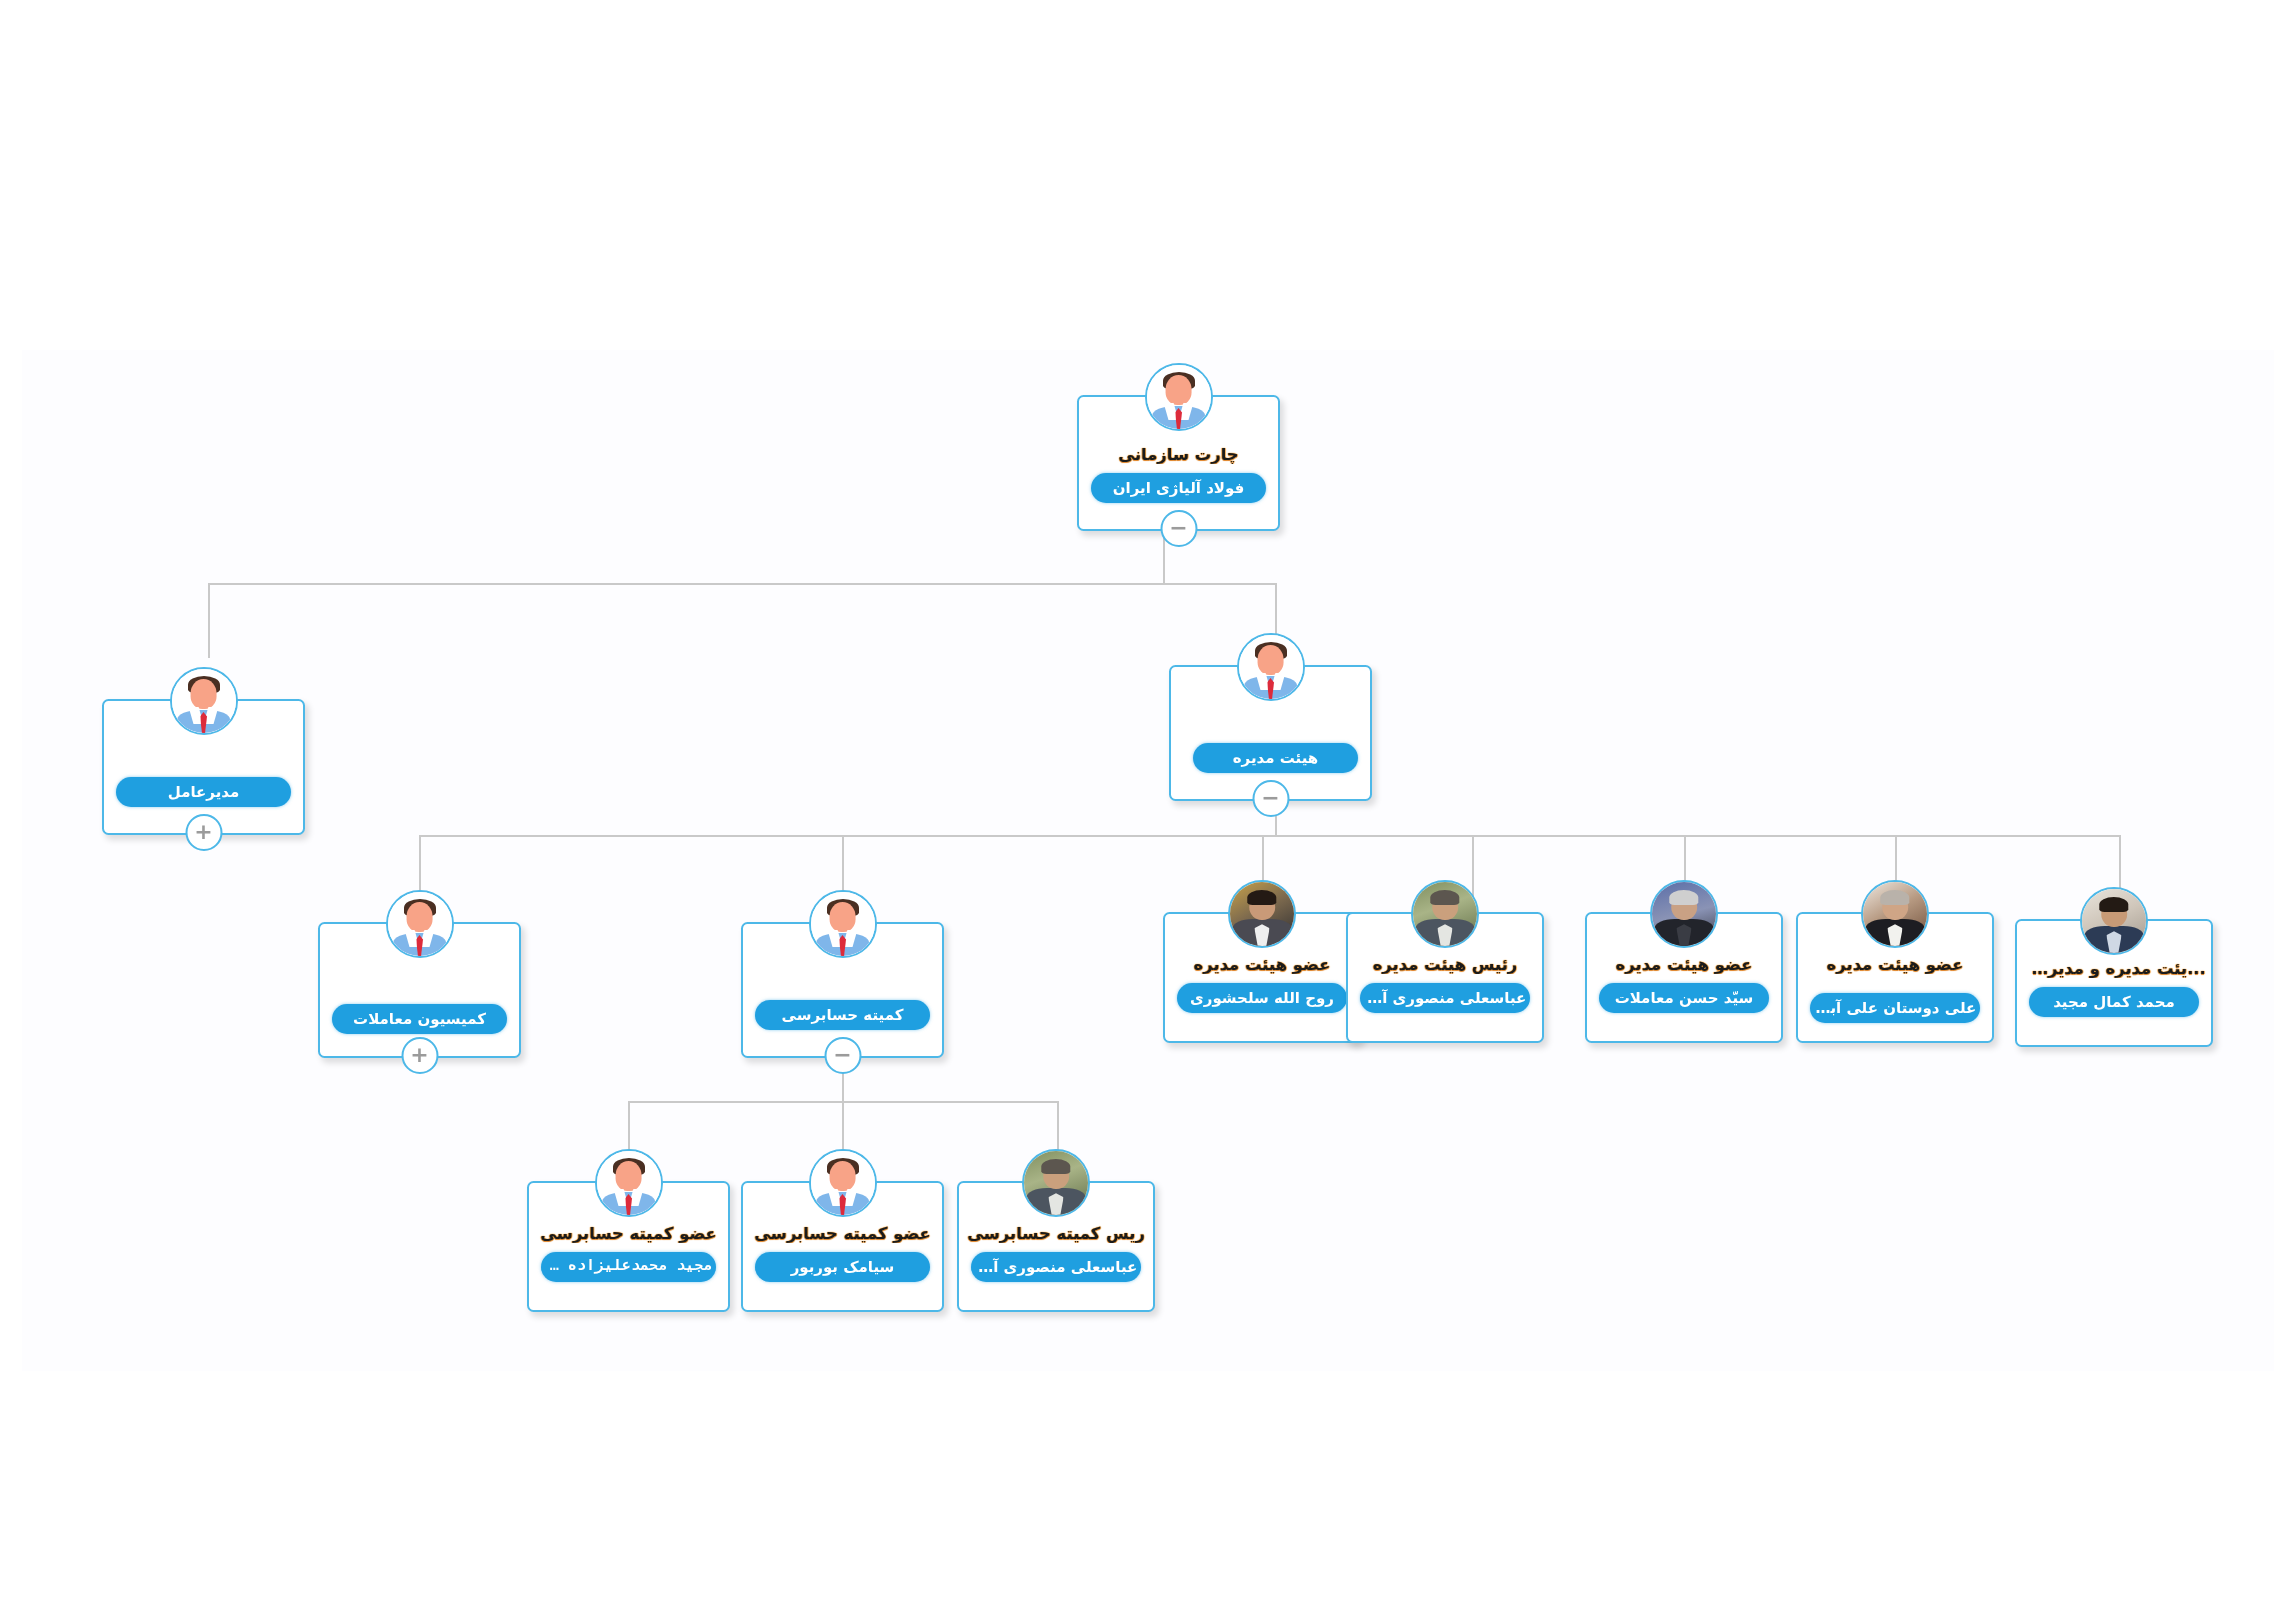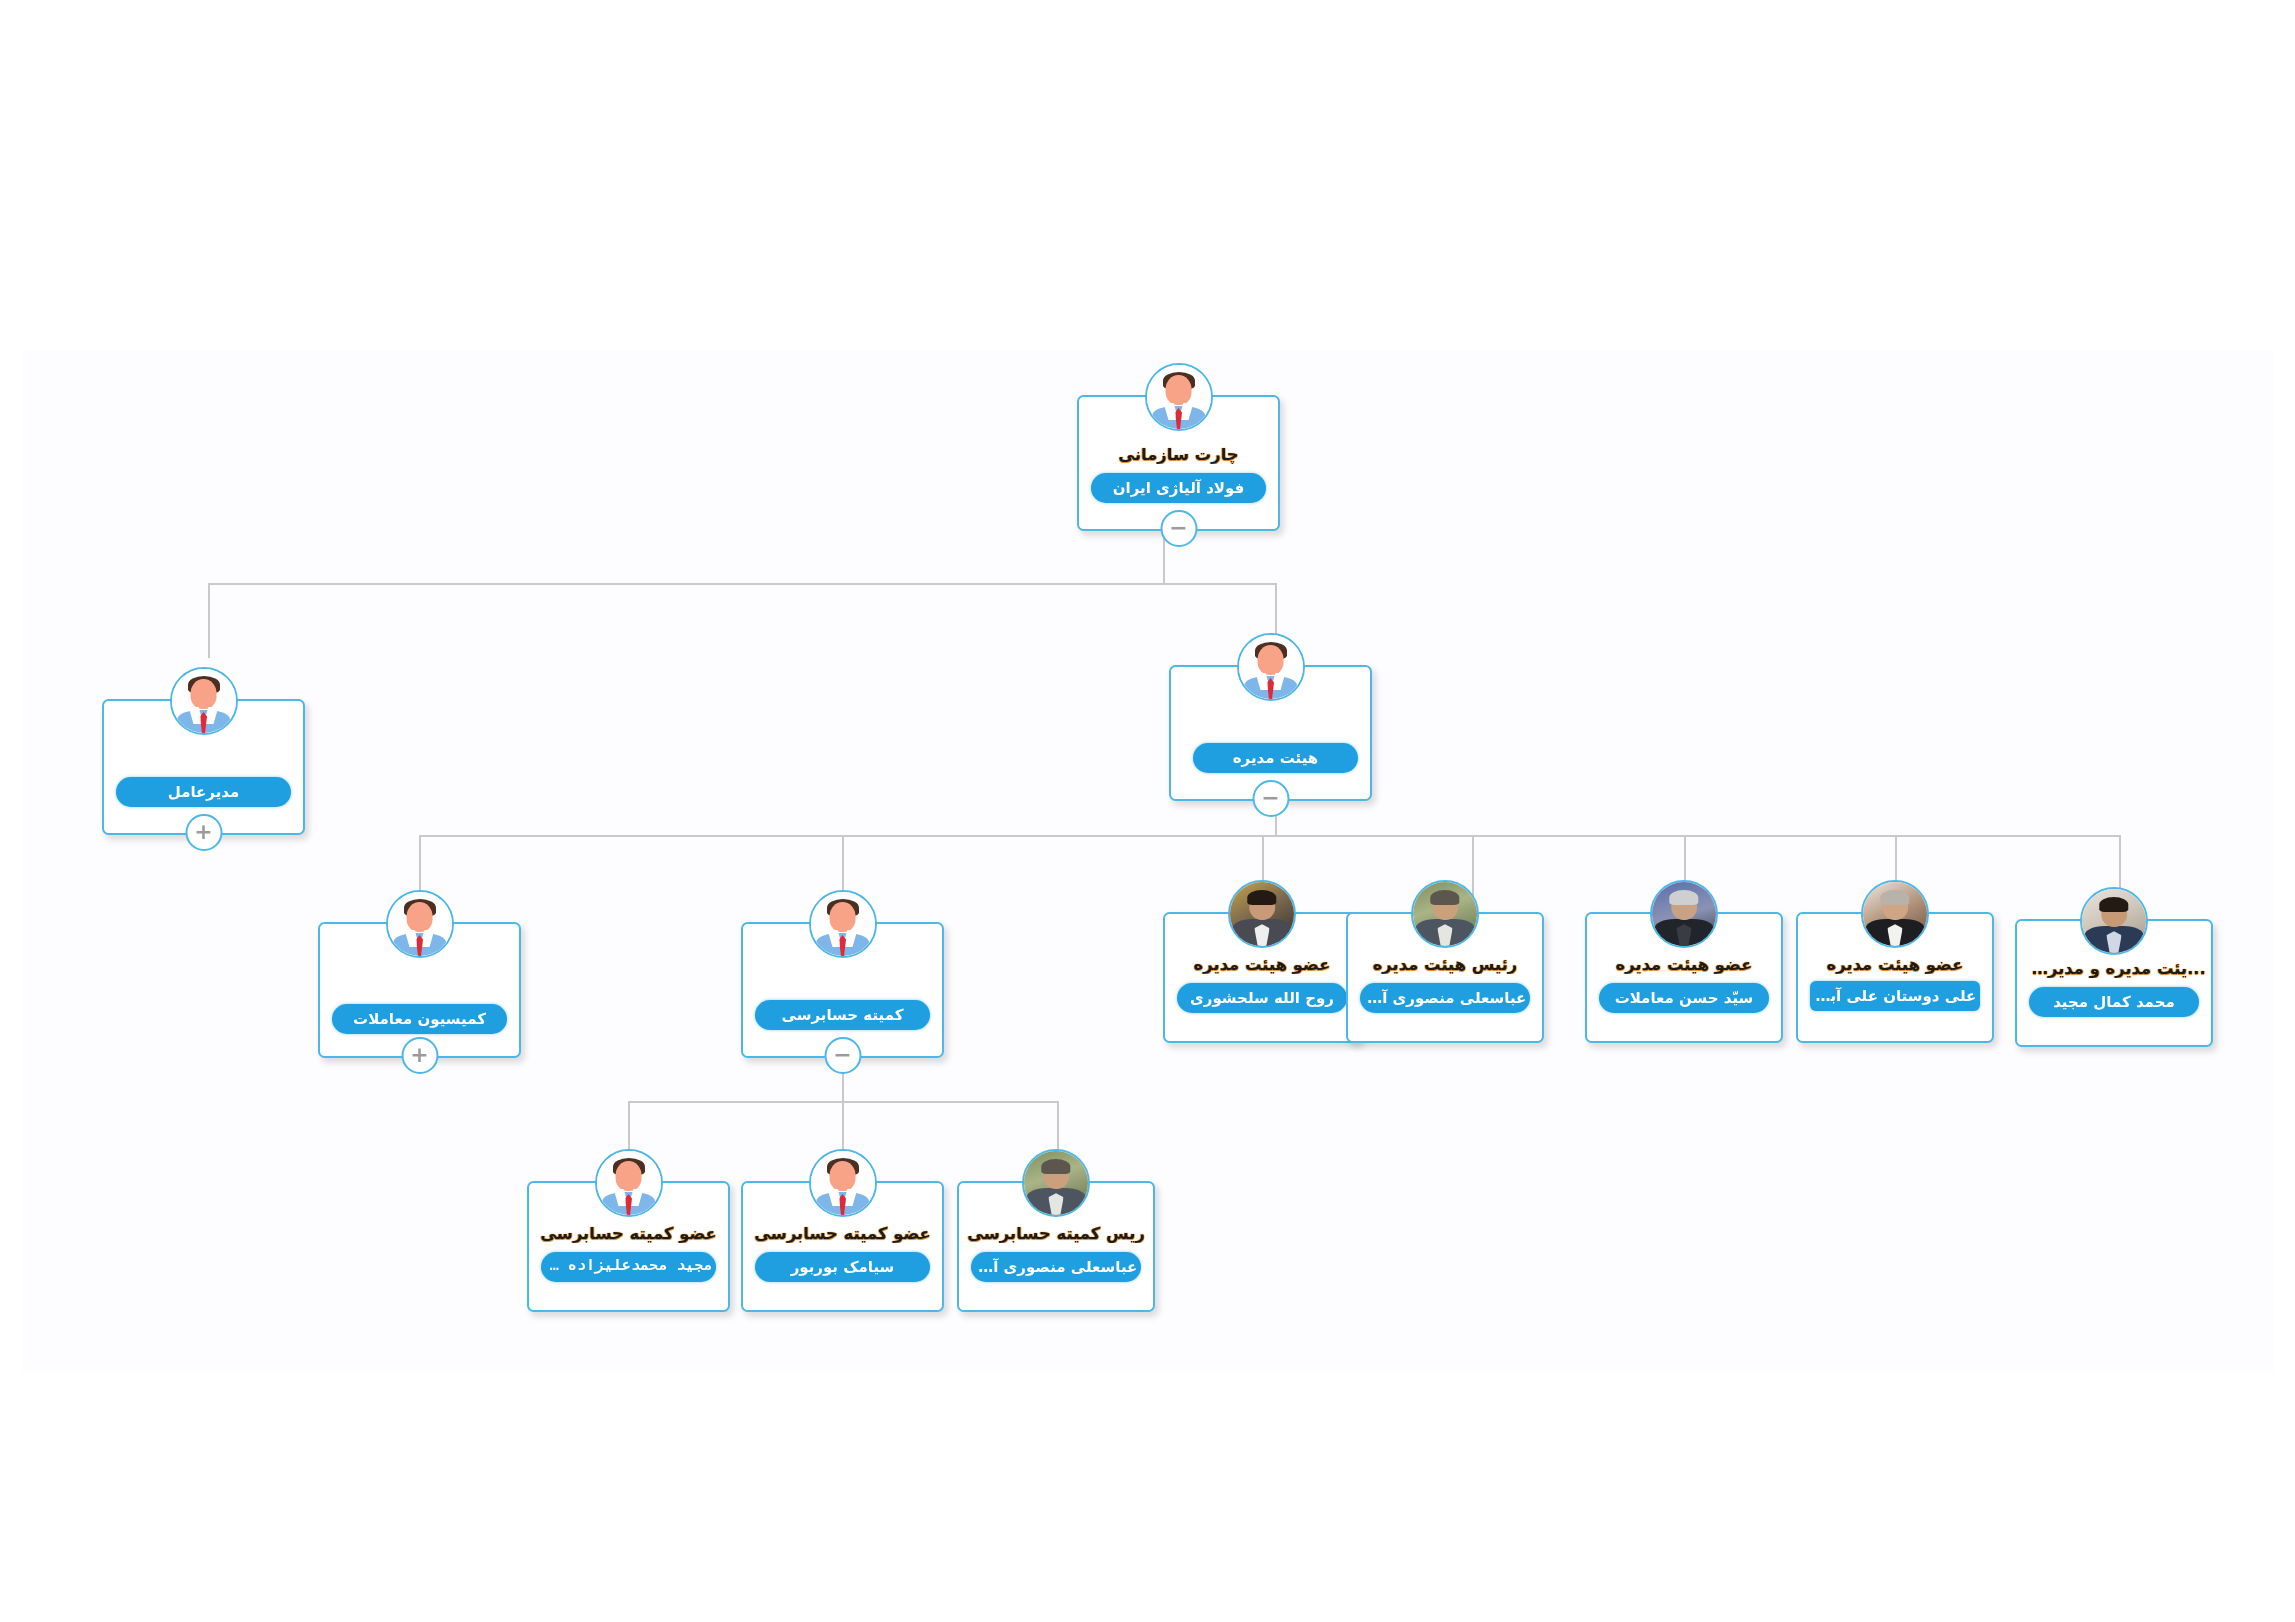--- a/index.html
+++ b/index.html
@@ -274,21 +274,21 @@
     <div class="avatar">
       <div class="photo">
         <div class="bg" style="background:linear-gradient(150deg,#efe9e2 0%,#b79a82 45%,#6a4a36 100%);"></div>
         <div class="psuit" style="background:#1d1d22;"></div>
         <div class="pshirt" style="background:#f2f2ee;"></div>
         <div class="pface" style="background:#cfa586;"></div>
         <div class="phair" style="background:#b9b2aa;"></div>
       </div>
     </div>
     <div class="title" style="top:41px;">عضو هیئت مدیره</div>
-    <div class="pill" style="top:67px;border-radius:6px;">علی دوستان علی آبادی</div>
+    <div class="pill" style="top:79px;">علی دوستان علی آبادی</div>
   </div>
 
   <div class="node" style="left:2015px;top:919px;width:198px;height:128px;">
     <div class="avatar">
       <div class="photo">
         <div class="bg" style="background:linear-gradient(155deg,#e9e4dc 0%,#cfc6ba 45%,#9c9388 100%);"></div>
         <div class="psuit" style="background:#2c3b55;"></div>
         <div class="pshirt" style="background:#cfd8e4;"></div>
         <div class="pface" style="background:#c79a76;"></div>
         <div class="phair" style="background:#231a14;"></div>

